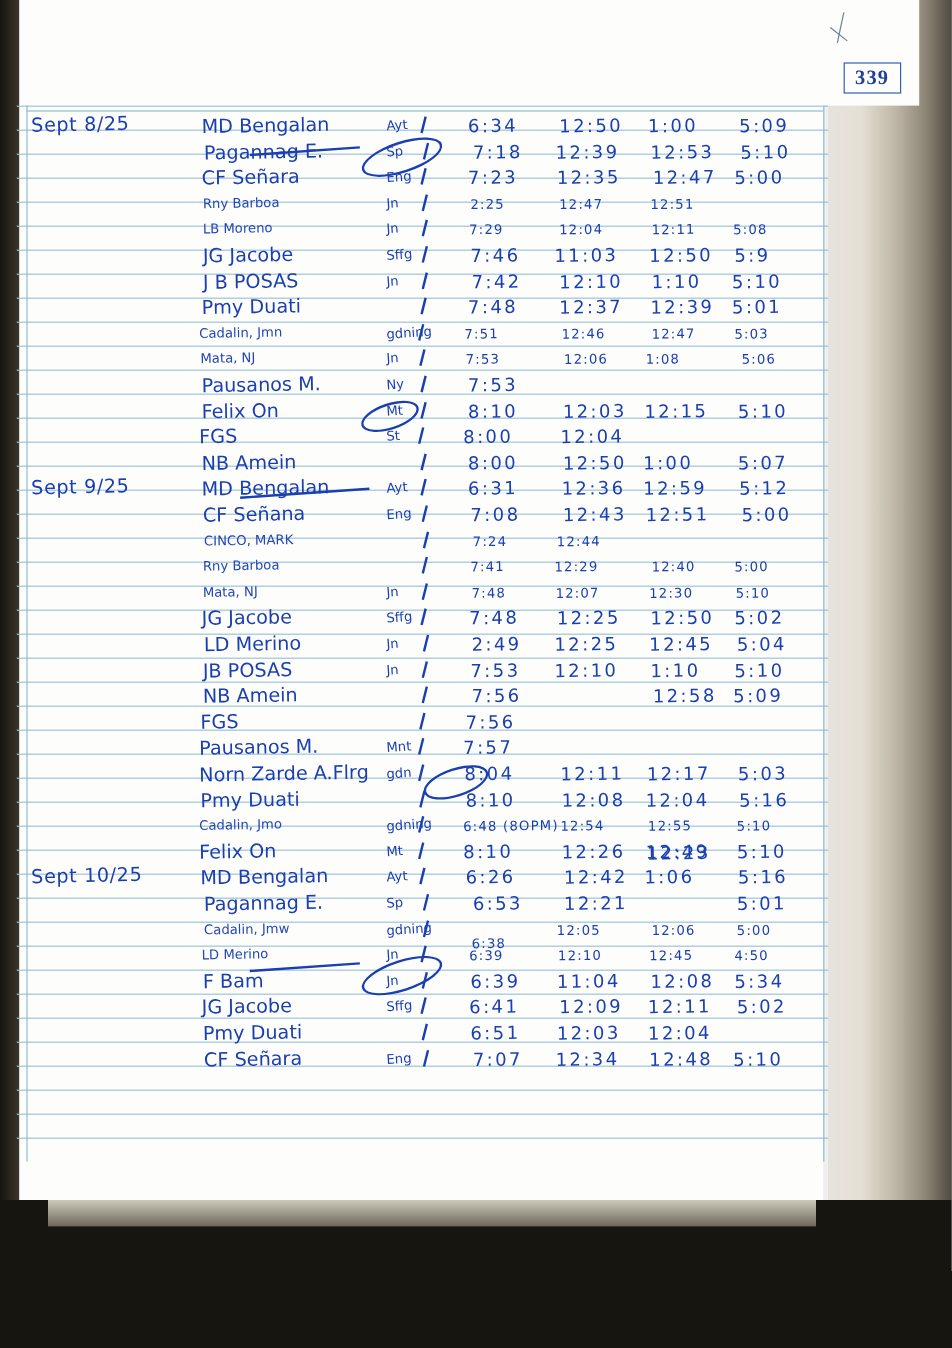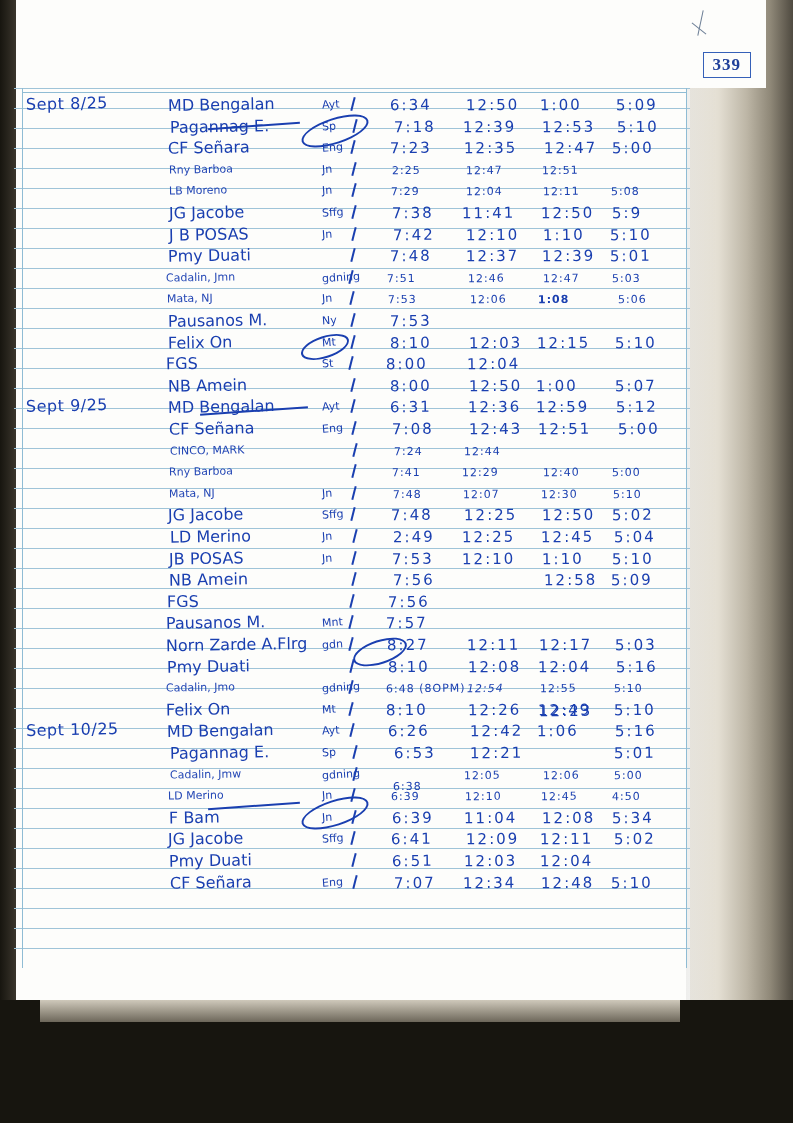--- a/index.html
+++ b/index.html
@@ -217,22 +217,22 @@
     <div class="hw name sm" style="left: 169px; top: 184.4px;">LB Moreno</div>
     <div class="hw dept" style="left: 322px; top: 184.4px;">Jn</div>
     <div class="sig" style="left: 353px; top: 183.4px;"></div>
     <div class="hw times sm" style="left: 391px; top: 185.4px;">7:29</div>
     <div class="hw times sm" style="left: 466px; top: 185.4px;">12:04</div>
     <div class="hw times sm" style="left: 543px; top: 185.4px;">12:11</div>
     <div class="hw times sm" style="left: 611px; top: 185.4px;">5:08</div>
     <div class="hw name" style="left: 169px; top: 203px;">JG Jacobe</div>
     <div class="hw dept" style="left: 322px; top: 206px;">Sffg</div>
     <div class="sig" style="left: 353px; top: 205px;"></div>
-    <div class="hw times" style="left: 392px; top: 204px;">7:38</div>
-    <div class="hw times" style="left: 462px; top: 204px;">11:41</div>
+    <div class="hw times" style="left: 392px; top: 204px;">7:46</div>
+    <div class="hw times" style="left: 462px; top: 204px;">11:03</div>
     <div class="hw times" style="left: 541px; top: 204px;">12:50</div>
     <div class="hw times" style="left: 612px; top: 204px;">5:9</div>
     <div class="hw name" style="left: 169px; top: 224.6px;">J B POSAS</div>
     <div class="hw dept" style="left: 322px; top: 227.6px;">Jn</div>
     <div class="sig" style="left: 353px; top: 226.6px;"></div>
     <div class="hw times" style="left: 393px; top: 225.6px;">7:42</div>
     <div class="hw times" style="left: 466px; top: 225.6px;">12:10</div>
     <div class="hw times" style="left: 543px; top: 225.6px;">1:10</div>
     <div class="hw times" style="left: 610px; top: 225.6px;">5:10</div>
     <div class="hw name" style="left: 168px; top: 246.2px;">Pmy Duati</div>
@@ -246,21 +246,21 @@
     <div class="sig" style="left: 350px; top: 269.8px;"></div>
     <div class="hw times sm" style="left: 387px; top: 271.8px;">7:51</div>
     <div class="hw times sm" style="left: 468px; top: 271.8px;">12:46</div>
     <div class="hw times sm" style="left: 543px; top: 271.8px;">12:47</div>
     <div class="hw times sm" style="left: 612px; top: 271.8px;">5:03</div>
     <div class="hw name sm" style="left: 167px; top: 292.4px;">Mata, NJ</div>
     <div class="hw dept" style="left: 322px; top: 292.4px;">Jn</div>
     <div class="sig" style="left: 351px; top: 291.4px;"></div>
     <div class="hw times sm" style="left: 388px; top: 293.4px;">7:53</div>
     <div class="hw times sm" style="left: 470px; top: 293.4px;">12:06</div>
-    <div class="hw times sm" style="left: 538px; top: 293.4px; font-weight: bold;">1:08</div>
+    <div class="hw times sm" style="left: 538px; top: 293.4px;">1:08</div>
     <div class="hw times sm" style="left: 618px; top: 293.4px;">5:06</div>
     <div class="hw name" style="left: 168px; top: 311px;">Pausanos M.</div>
     <div class="hw dept" style="left: 322px; top: 314px;">Ny</div>
     <div class="sig" style="left: 352px; top: 313px;"></div>
     <div class="hw times" style="left: 390px; top: 312px;">7:53</div>
     <div class="hw name" style="left: 168px; top: 332.6px;">Felix On</div>
     <div class="hw dept" style="left: 322px; top: 335.6px;">Mt</div>
     <div class="sig" style="left: 352px; top: 334.6px;"></div>
     <div class="hw times" style="left: 390px; top: 333.6px;">8:10</div>
     <div class="hw times" style="left: 469px; top: 333.6px;">12:03</div>
@@ -338,35 +338,35 @@
     <div class="hw name" style="left: 167px; top: 591.8px;">FGS</div>
     <div class="sig" style="left: 351px; top: 593.8px;"></div>
     <div class="hw times" style="left: 388px; top: 592.8px;">7:56</div>
     <div class="hw name" style="left: 166px; top: 613.4px;">Pausanos M.</div>
     <div class="hw dept" style="left: 322px; top: 616.4px;">Mnt</div>
     <div class="sig" style="left: 350px; top: 615.4px;"></div>
     <div class="hw times" style="left: 386px; top: 614.4px;">7:57</div>
     <div class="hw name" style="left: 166px; top: 635px;">Norn Zarde A.Flrg</div>
     <div class="hw dept" style="left: 322px; top: 638px;">gdn</div>
     <div class="sig" style="left: 350px; top: 637px;"></div>
-    <div class="hw times" style="left: 387px; top: 636px;">8:27</div>
+    <div class="hw times" style="left: 387px; top: 636px;">8:04</div>
     <div class="hw times" style="left: 467px; top: 636px;">12:11</div>
     <div class="hw times" style="left: 539px; top: 636px;">12:17</div>
     <div class="hw times" style="left: 615px; top: 636px;">5:03</div>
     <div class="hw name" style="left: 167px; top: 656.6px;">Pmy Duati</div>
     <div class="sig" style="left: 351px; top: 658.6px;"></div>
     <div class="hw times" style="left: 388px; top: 657.6px;">8:10</div>
     <div class="hw times" style="left: 468px; top: 657.6px;">12:08</div>
     <div class="hw times" style="left: 538px; top: 657.6px;">12:04</div>
     <div class="hw times" style="left: 616px; top: 657.6px;">5:16</div>
     <div class="hw name sm" style="left: 166px; top: 681.2px;">Cadalin, Jmo</div>
     <div class="hw dept" style="left: 322px; top: 681.2px;">gdning</div>
     <div class="sig" style="left: 350px; top: 680.2px;"></div>
     <div class="hw times sm" style="left: 386px; top: 682.2px;">6:48 (8OPM)</div>
-    <div class="hw times sm" style="left: 467px; top: 682.2px; font-style: italic;">12:54</div>
+    <div class="hw times sm" style="left: 467px; top: 682.2px;">12:54</div>
     <div class="hw times sm" style="left: 540px; top: 682.2px;">12:55</div>
     <div class="hw times sm" style="left: 614px; top: 682.2px;">5:10</div>
     <div class="hw name" style="left: 166px; top: 699.8px;">Felix On</div>
     <div class="hw dept" style="left: 322px; top: 702.8px;">Mt</div>
     <div class="sig" style="left: 350px; top: 701.8px;"></div>
     <div class="hw times" style="left: 386px; top: 700.8px;">8:10</div>
     <div class="hw times" style="left: 468px; top: 700.8px;">12:26</div>
     <div class="hw times" style="left: 538px; top: 700.8px;">12:49</div>
     <div class="hw times" style="left: 614px; top: 700.8px;">5:10</div>
     <div class="hw date" style="left: 26px; top: 720.4px;">Sept 10/25</div>

